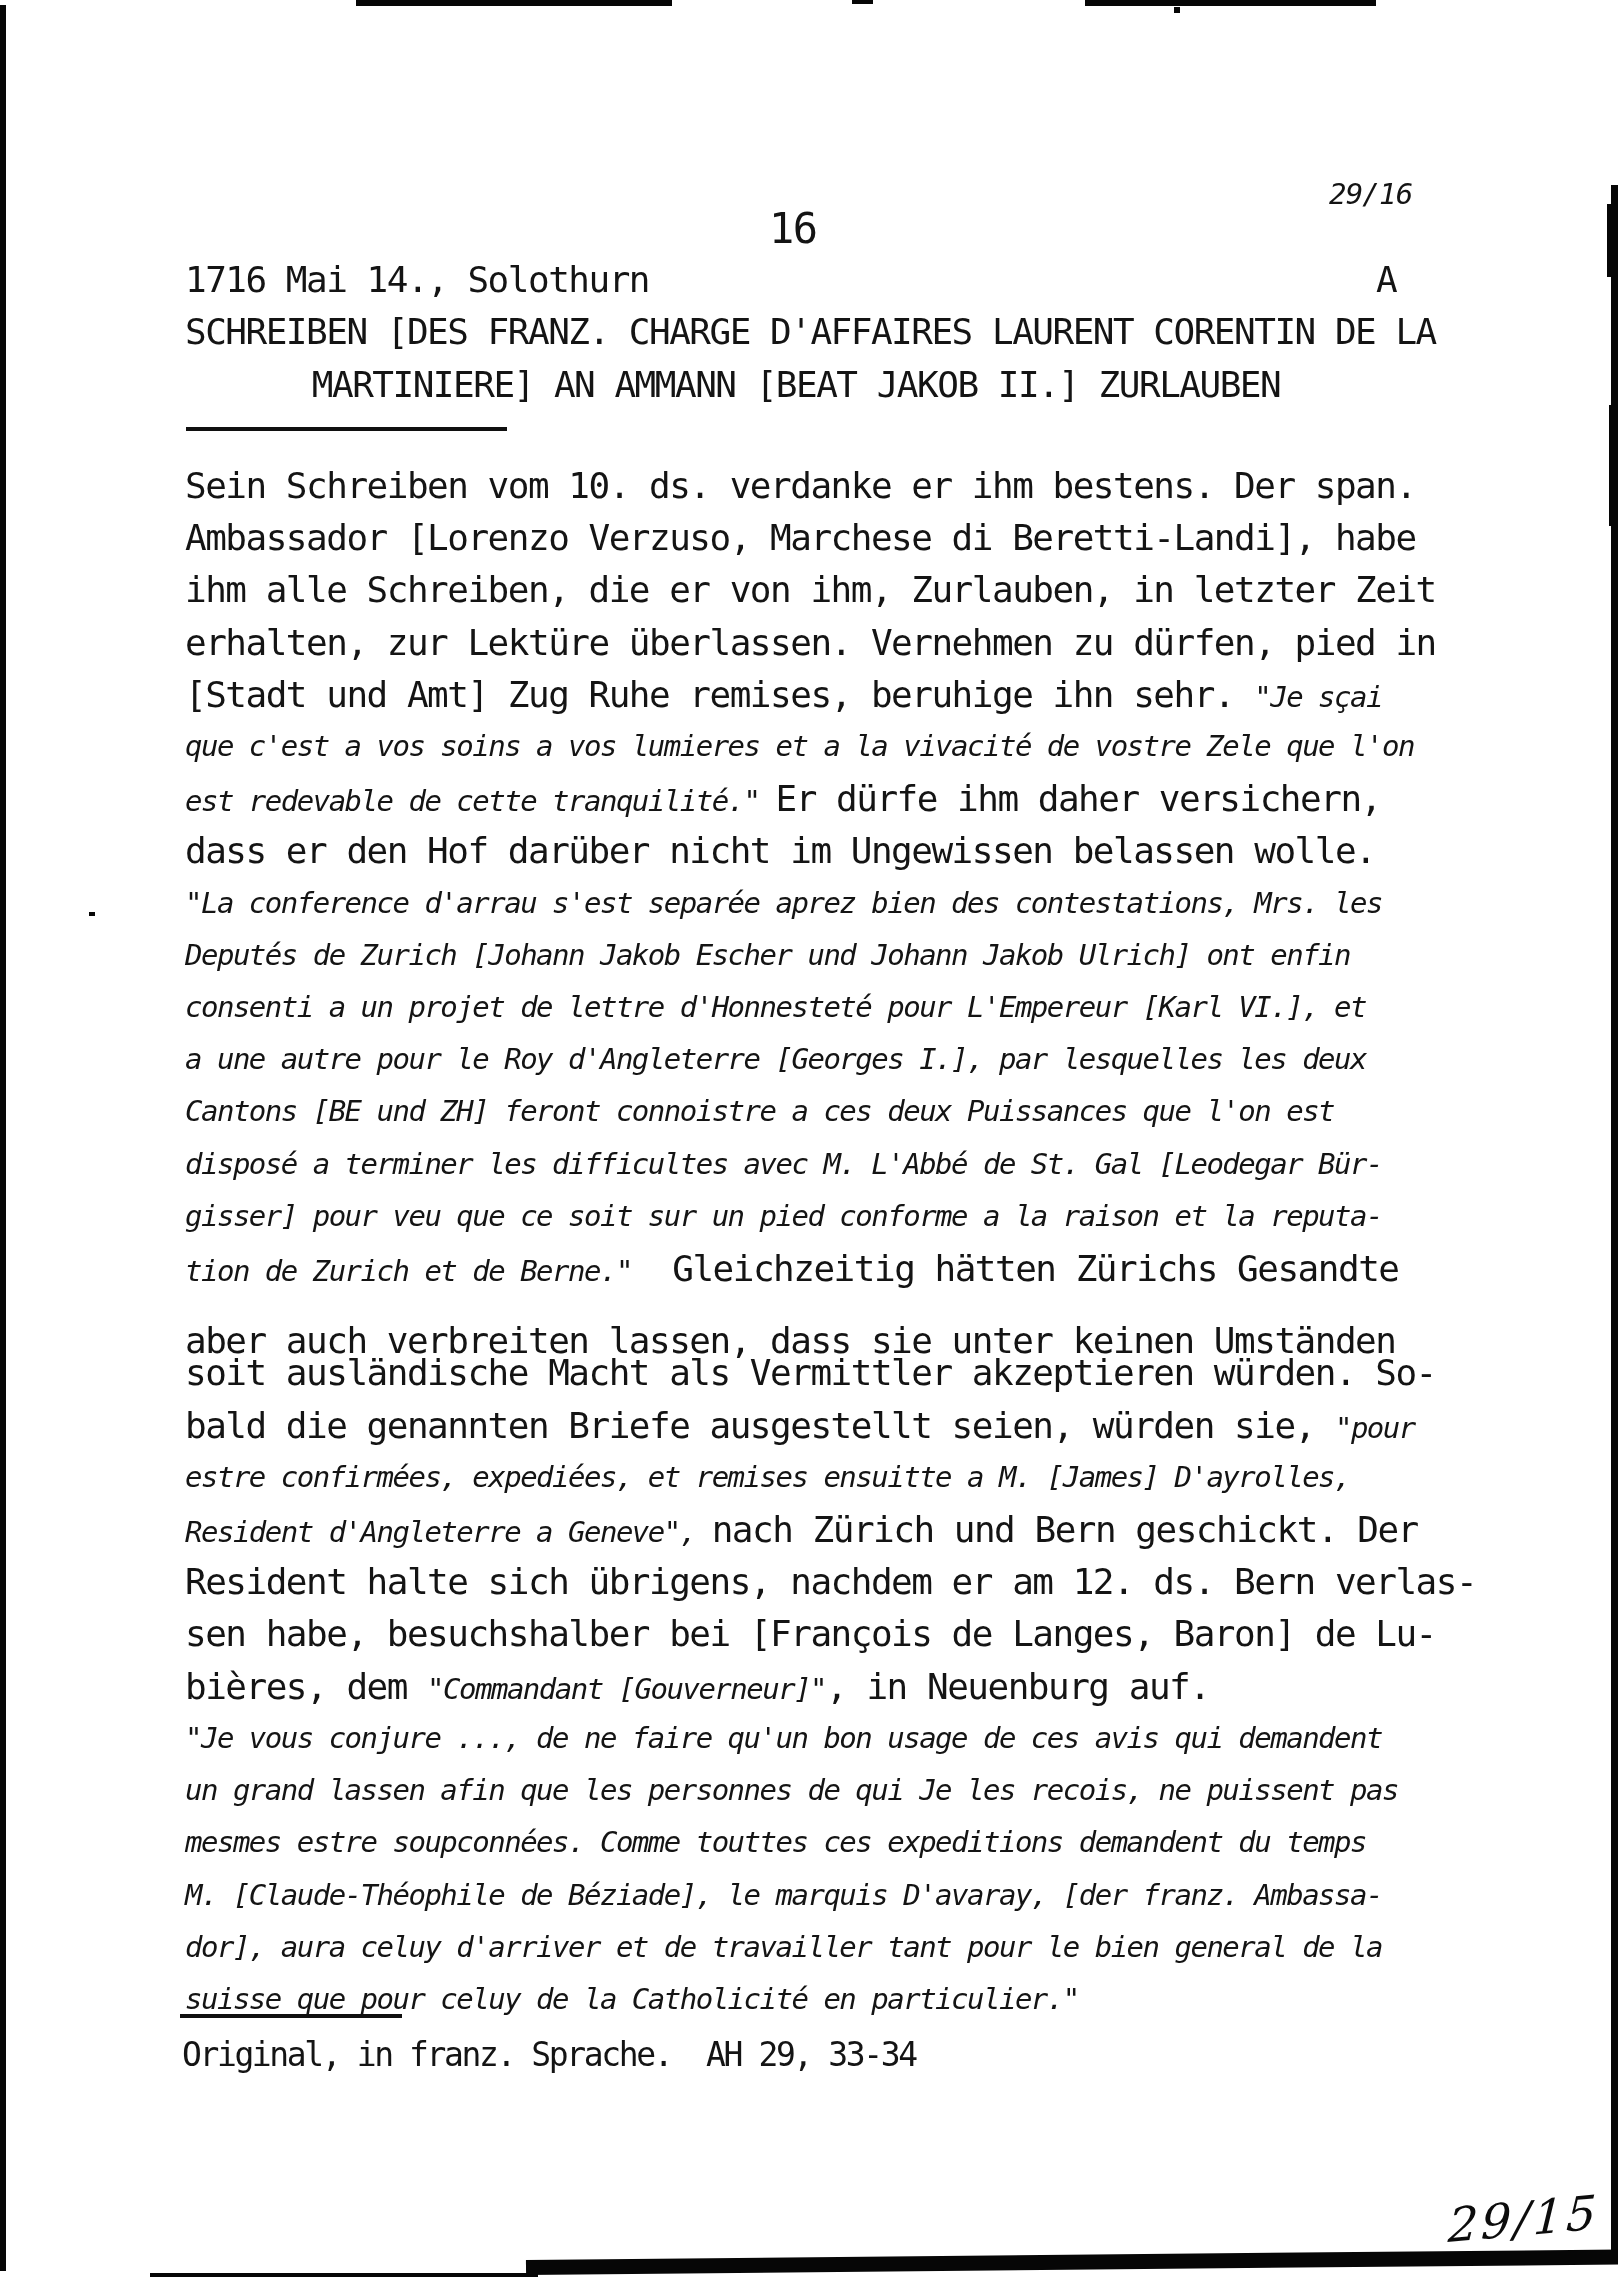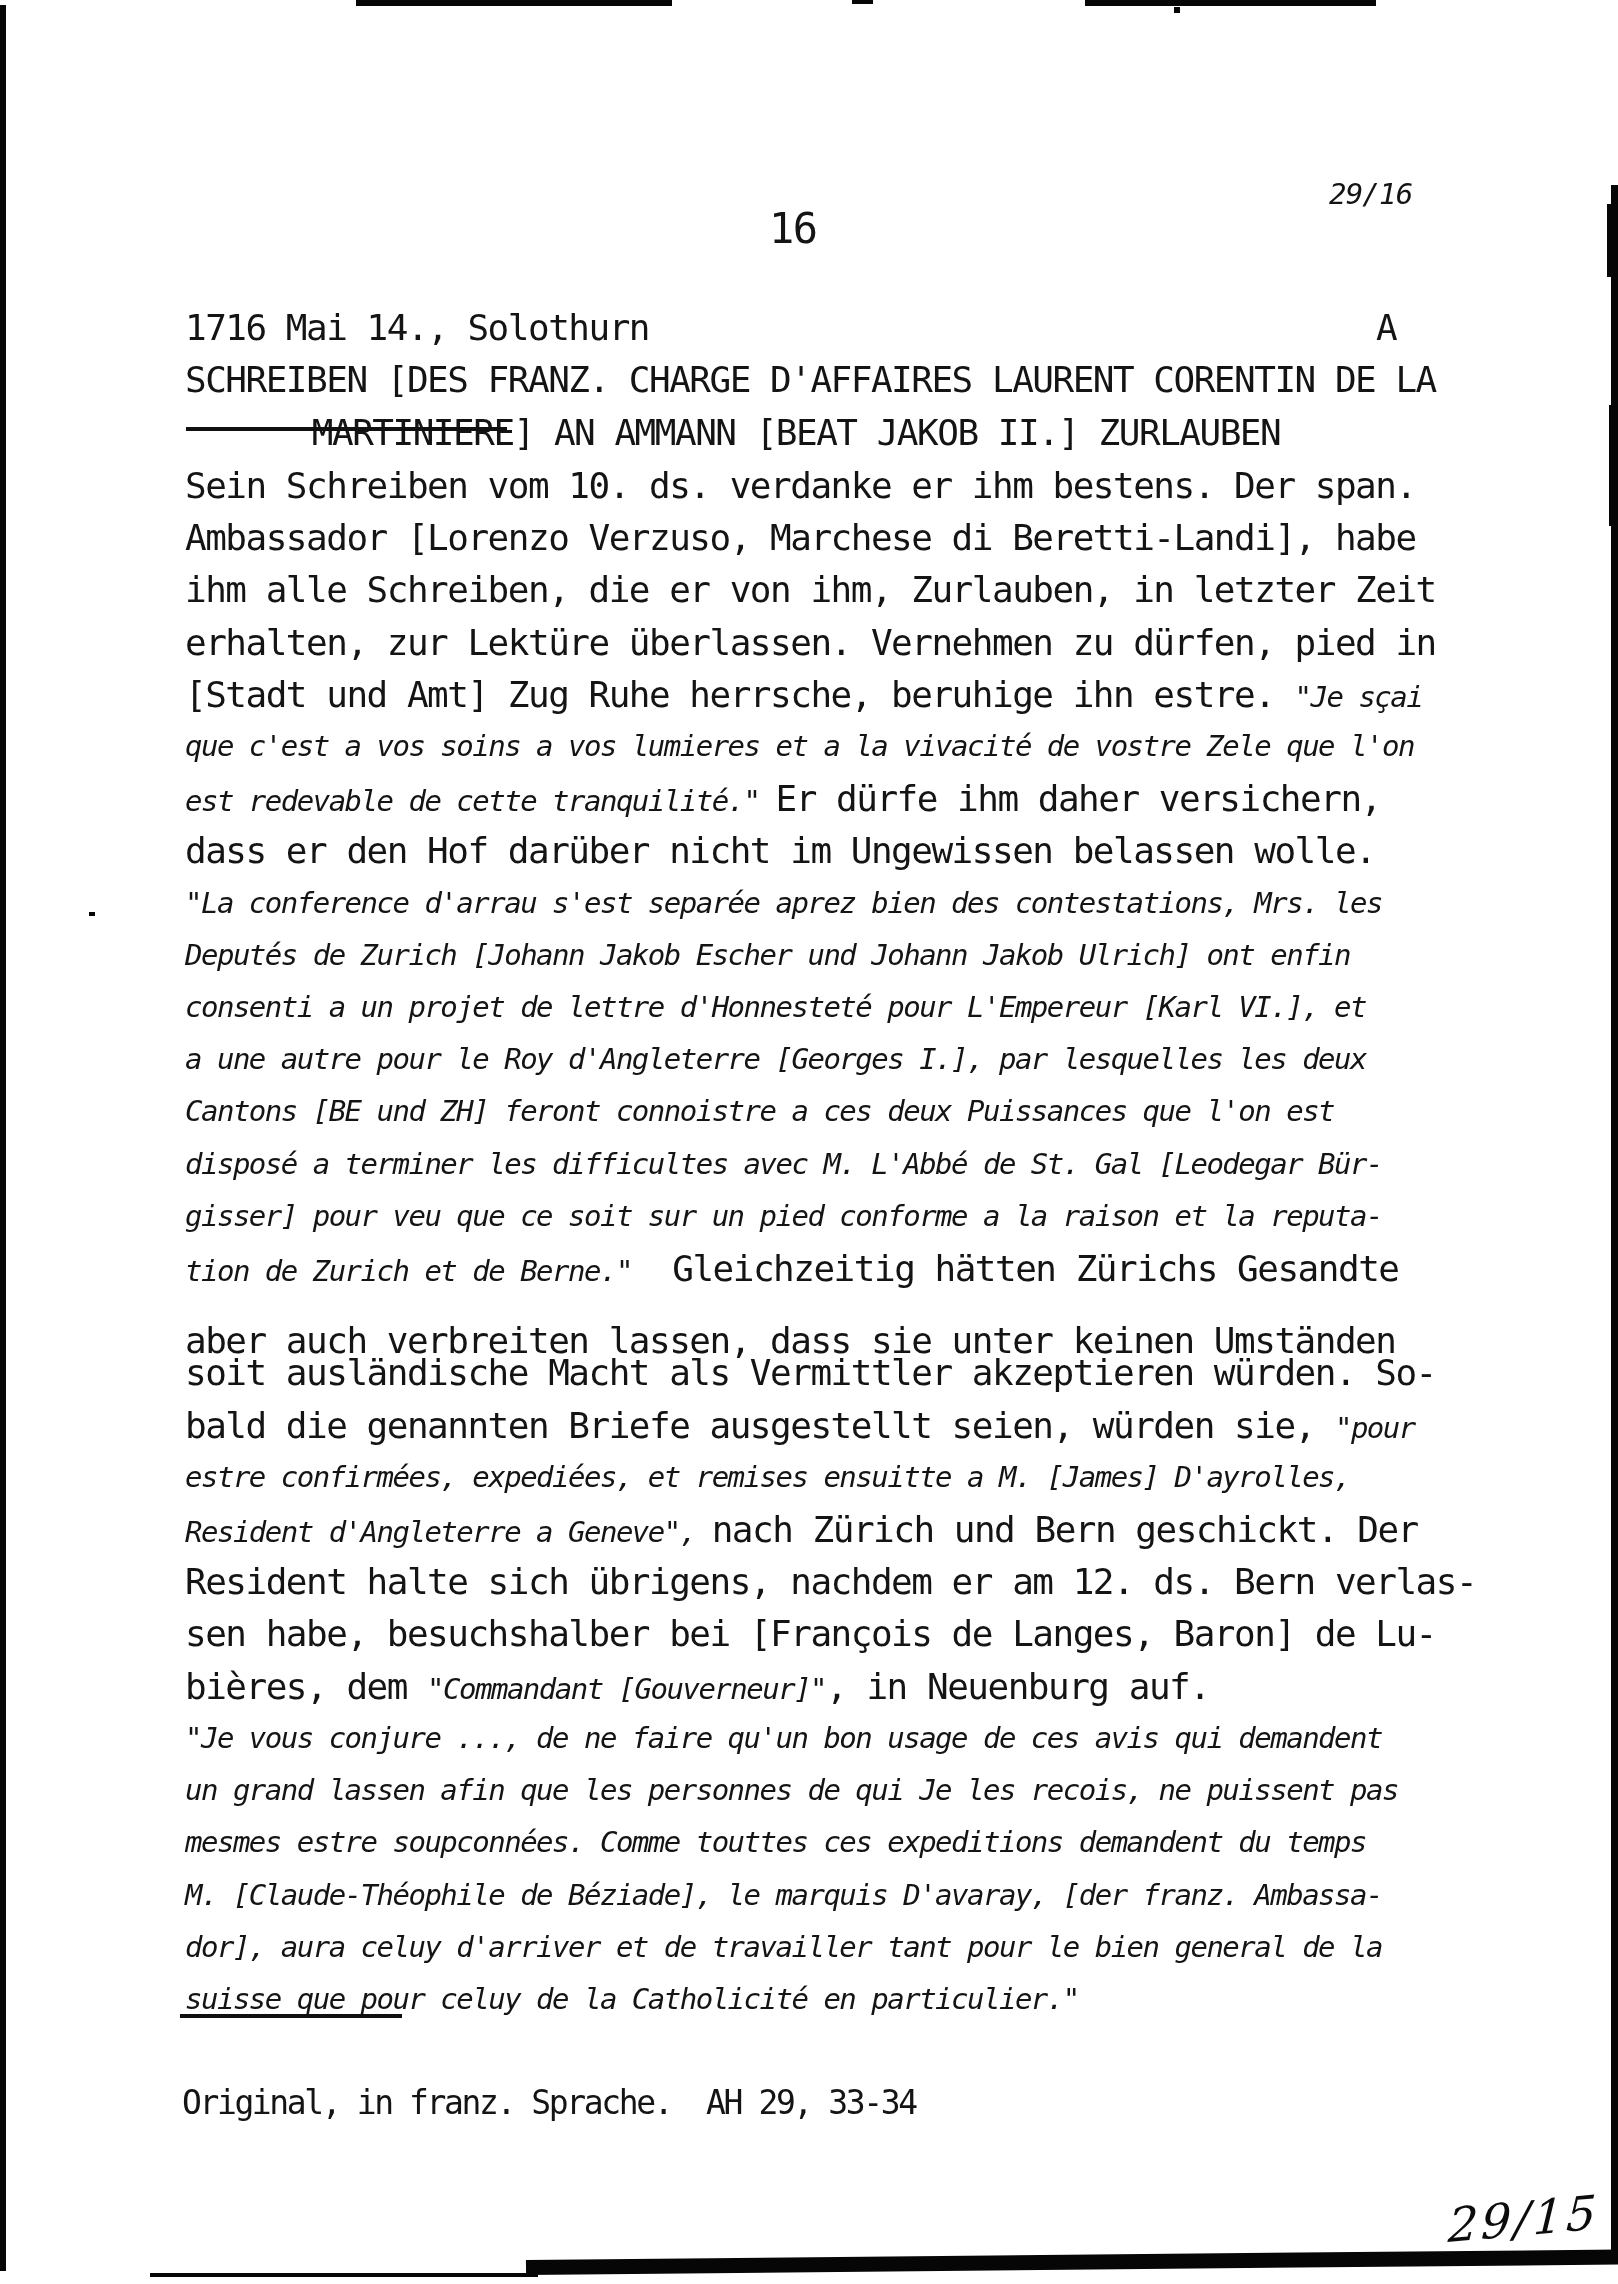--- a/index.html
+++ b/index.html
@@ -9,21 +9,21 @@
     position:relative;
     overflow:hidden;
     font-family:"DejaVu Sans Mono", monospace;
     color:#141414;
   }
   
   .hline{
     position:absolute;
     white-space:pre;
     line-height:53px;height:53px;
-    font-size:36px;letter-spacing:-1.5px;margin-top:48px;
+    font-size:36px;letter-spacing:-1.5px;
   }
   .tline{
     position:absolute;left:0;
     white-space:pre;
     line-height:53px;height:53px;
   }
   .seg-r{
     font-family:"DejaVu Sans Mono", monospace;
     font-style:normal;
     font-size:36px;letter-spacing:-1.5px;
@@ -107,21 +107,21 @@
 <div class="hline" id="dateline-letter">A</div>
 <div class="hline" id="title-1">SCHREIBEN [DES FRANZ. CHARGE D'AFFAIRES LAURENT CORENTIN DE LA</div>
 <div class="hline" id="title-2">MARTINIERE] AN AMMANN [BEAT JAKOB II.] ZURLAUBEN</div>
 <div class="rule" id="title-rule"></div>
 
 <div id="body-lines">
     <div class="tline" style="top: 0px;"><span class="seg-r">Sein Schreiben vom 10. ds. verdanke er ihm bestens. Der span.</span></div>
     <div class="tline" style="top: 52px;"><span class="seg-r">Ambassador [Lorenzo Verzuso, Marchese di Beretti-Landi], habe</span></div>
     <div class="tline" style="top: 104px;"><span class="seg-r">ihm alle Schreiben, die er von ihm, Zurlauben, in letzter Zeit</span></div>
     <div class="tline" style="top: 157px;"><span class="seg-r">erhalten, zur Lektüre überlassen. Vernehmen zu dürfen, pied in</span></div>
-    <div class="tline" style="top: 209px;"><span class="seg-r">[Stadt und Amt] Zug Ruhe herrsche, beruhige ihn estre. </span><span class="seg-i">"Je sçai</span></div>
+    <div class="tline" style="top: 209px;"><span class="seg-r">[Stadt und Amt] Zug Ruhe remises, beruhige ihn sehr. </span><span class="seg-i">"Je sçai</span></div>
     <div class="tline" style="top: 261px;"><span class="seg-i">que c'est a vos soins a vos lumieres et a la vivacité de vostre Zele que l'on</span></div>
     <div class="tline" style="top: 313px;"><span class="seg-i">est redevable de cette tranquilité." </span><span class="seg-r">Er dürfe ihm daher versichern,</span></div>
     <div class="tline" style="top: 365px;"><span class="seg-r">dass er den Hof darüber nicht im Ungewissen belassen wolle.</span></div>
     <div class="tline" style="top: 418px;"><span class="seg-i">"La conference d'arrau s'est separée aprez bien des contestations, Mrs. les</span></div>
     <div class="tline" style="top: 470px;"><span class="seg-i">Deputés de Zurich [Johann Jakob Escher und Johann Jakob Ulrich] ont enfin</span></div>
     <div class="tline" style="top: 574px;"><span class="seg-i">a une autre pour le Roy d'Angleterre [Georges I.], par lesquelles les deux</span></div>
     <div class="tline" style="top: 522px;"><span class="seg-i">consenti a un projet de lettre d'Honnesteté pour L'Empereur [Karl VI.], et</span></div>
     <div class="tline" style="top: 626px;"><span class="seg-i">Cantons [BE und ZH] feront connoistre a ces deux Puissances que l'on est</span></div>
     <div class="tline" style="top: 679px;"><span class="seg-i">disposé a terminer les difficultes avec M. L'Abbé de St. Gal [Leodegar Bür-</span></div>
     <div class="tline" style="top: 731px;"><span class="seg-i">gisser] pour veu que ce soit sur un pied conforme a la raison et la reputa-</span></div>

